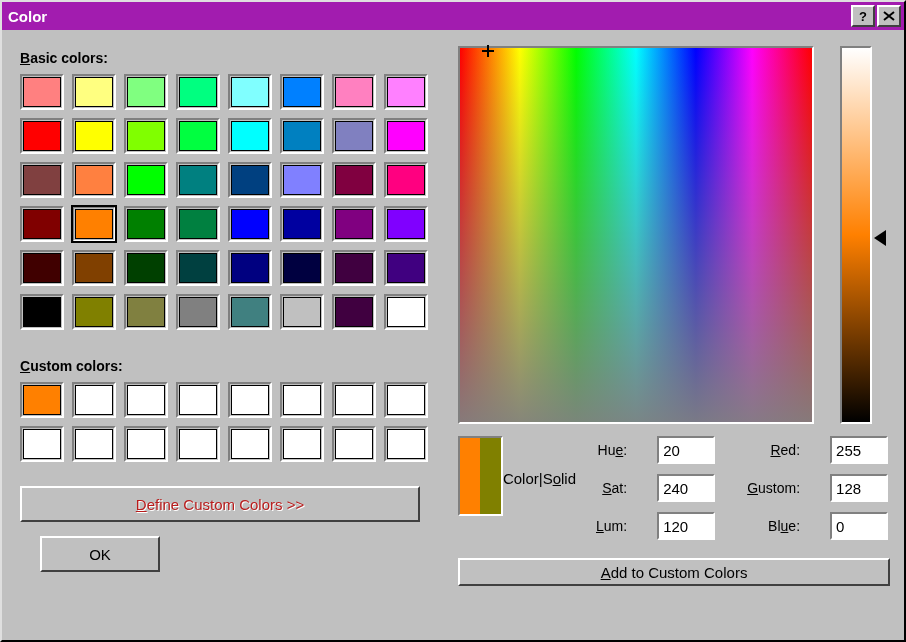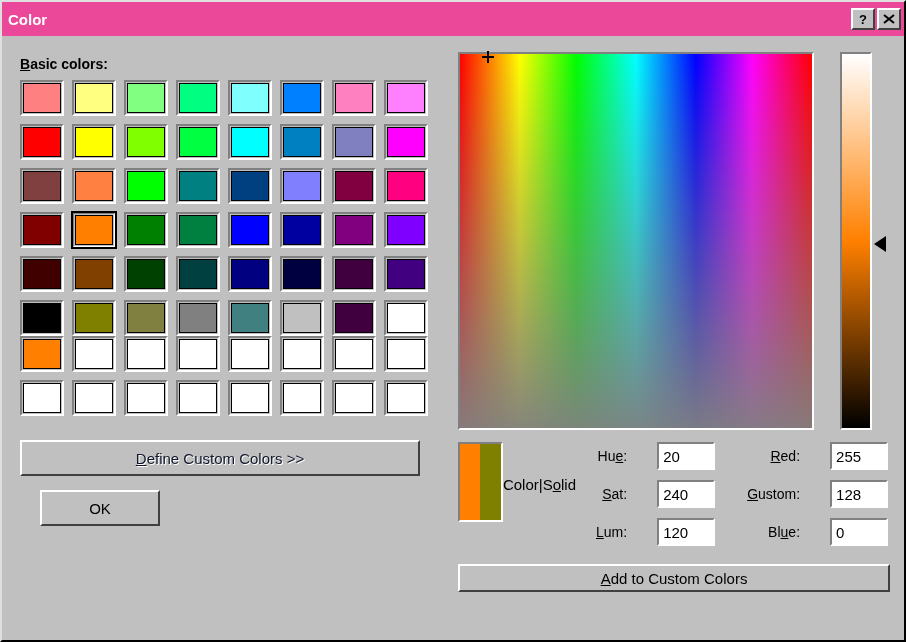--- a/index.html
+++ b/index.html
@@ -15,23 +15,23 @@
   .window {
     width: 906px;
     height: 642px;
     background: #c0c0c0;
     border: 2px solid;
     border-color: #dfdfdf #000 #000 #dfdfdf;
     display: flex;
     flex-direction: column;
   }
   .titlebar {
-    background: #ec4899;
+    background: #a21caf;
     color: #fff;
-    height: 34px;
+    height: 28px;
     display: flex;
     align-items: center;
     padding: 0 3px 0 6px;
     font-weight: bold;
     font-size: 15px;
   }
   .titlebar-spacer { flex: 1; }
   .titlebar-btn {
     width: 24px; height: 22px;
     background: #c0c0c0;
@@ -75,21 +75,21 @@
   }
 
   .btn {
     background:#c0c0c0;
     border:2px solid;
     border-color: #fff #404040 #404040 #fff;
     display:flex;align-items:center;justify-content:center;
     font-size:15px;
     padding: 0;
   }
-  .btn.disabled { color:#0f172a; text-shadow: 1px 1px 0 #fff; }
+  .btn.disabled { color:#b91c1c; text-shadow: 1px 1px 0 #fff; }
   .define-btn { height:36px; width:400px; margin-top: 24px;}
   .ok-btn, .cancel-btn { width:120px; height:36px; }
   .add-btn { height:28px; flex:1; }
 
   .bottom-row { display:flex; gap:18px; margin-top:14px;padding-left:20px; }
 
   
   .gradient-row { display:flex; gap: 26px; }
   .gradient-area {
     width: 356px; height: 378px;
@@ -314,20 +314,23 @@
             <div class="swatch-inner" style="background: rgb(192, 192, 192);"></div>
           </div>
           <div class="swatch">
             <div class="swatch-inner" style="background: rgb(64, 0, 64);"></div>
           </div>
           <div class="swatch">
             <div class="swatch-inner" style="background: rgb(255, 255, 255);"></div>
           </div>
         </div>
 
+      <div class="section-label" style="margin-top:28px">
+        <span class="u">C</span><span>ustom colors:</span>
+      </div>
       <div class="custom-grid" id="custom-grid">
           <div class="swatch">
             <div class="swatch-inner" style="background: rgb(255, 128, 0);"></div>
           </div>
           <div class="swatch">
             <div class="swatch-inner" style="background: rgb(255, 255, 255);"></div>
           </div>
           <div class="swatch">
             <div class="swatch-inner" style="background: rgb(255, 255, 255);"></div>
           </div>

